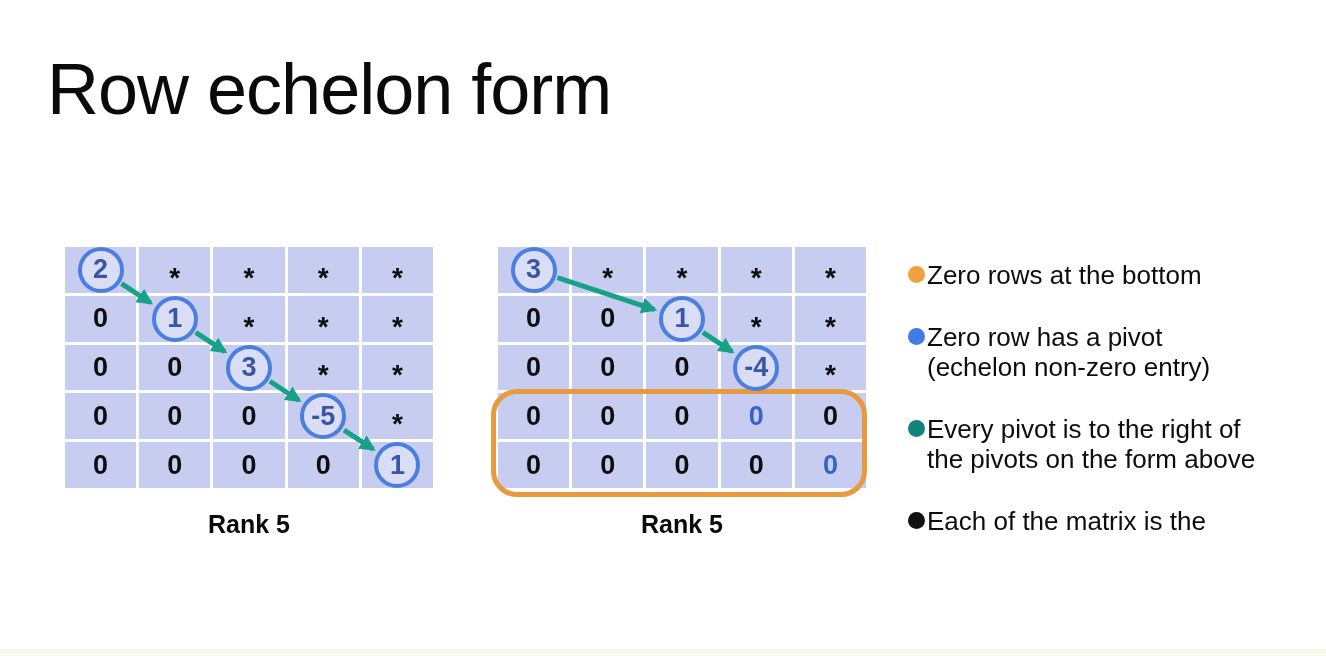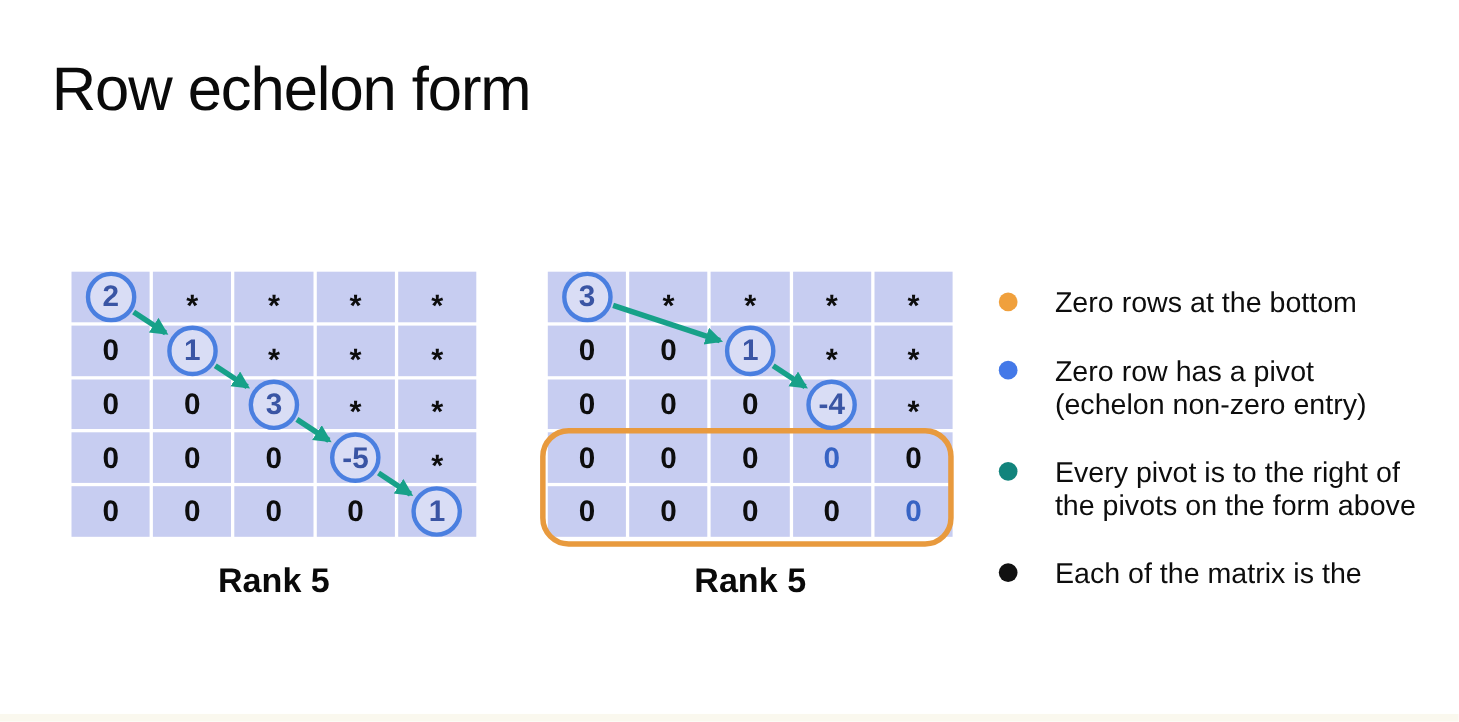--- a/index.html
+++ b/index.html
@@ -5,21 +5,21 @@
   html,body{margin:0;padding:0;}
   body{
     width:1326px;height:656px;position:relative;overflow:hidden;
     background:#ffffff;
     font-family:"Liberation Sans", sans-serif;
     color:#0d0d0d;
   }
   .slide{position:absolute;inset:0;}
   .slide-title{
     position:absolute;left:47px;top:48px;margin:0;
-    font-size:56px;font-weight:400;letter-spacing:-1px;color:#0a0a0a;
+    font-size:72px;font-weight:400;letter-spacing:-1px;color:#0a0a0a;
   }
   
   .matrix{
     position:absolute;top:247px;width:368px;height:241px;
     display:grid;grid-template-columns:repeat(5,1fr);grid-template-rows:repeat(5,1fr);
     gap:3px;
   }
   .cell{
     background:#c7cdf1;
     display:flex;align-items:center;justify-content:center;
@@ -39,29 +39,29 @@
     position:absolute;left:0;top:0;width:368px;height:241px;
     overflow:visible;z-index:3;pointer-events:none;
   }
   .zero-box{
     position:absolute;left:-7px;top:142px;width:376px;height:108px;
     box-sizing:border-box;border:5px solid #e89a3e;border-radius:26px;
     z-index:2;
   }
   .rank-label{
     position:absolute;left:0;top:263px;width:368px;
-    text-align:center;font-weight:700;font-size:31px;color:#0a0a0a;
+    text-align:center;font-weight:700;font-size:25px;color:#0a0a0a;
   }
   
   .bullet-list{
     position:absolute;left:908px;top:260px;width:412px;
     list-style:none;margin:0;padding:0;
   }
   .bullet-item{
-    display:flex;align-items:flex-start;gap:34px;margin-bottom:32px;
+    display:flex;align-items:flex-start;gap:2px;margin-bottom:32px;
   }
   .bullet-dot{
     flex:0 0 auto;width:17px;height:17px;border-radius:50%;margin-top:6px;
   }
   .bullet-text{font-size:26px;line-height:30px;color:#0d0d0d;}
   .bottom-strip{
     position:absolute;left:0;bottom:0;width:100%;height:7px;
     background:#faf8ee;
   }
 </style>

